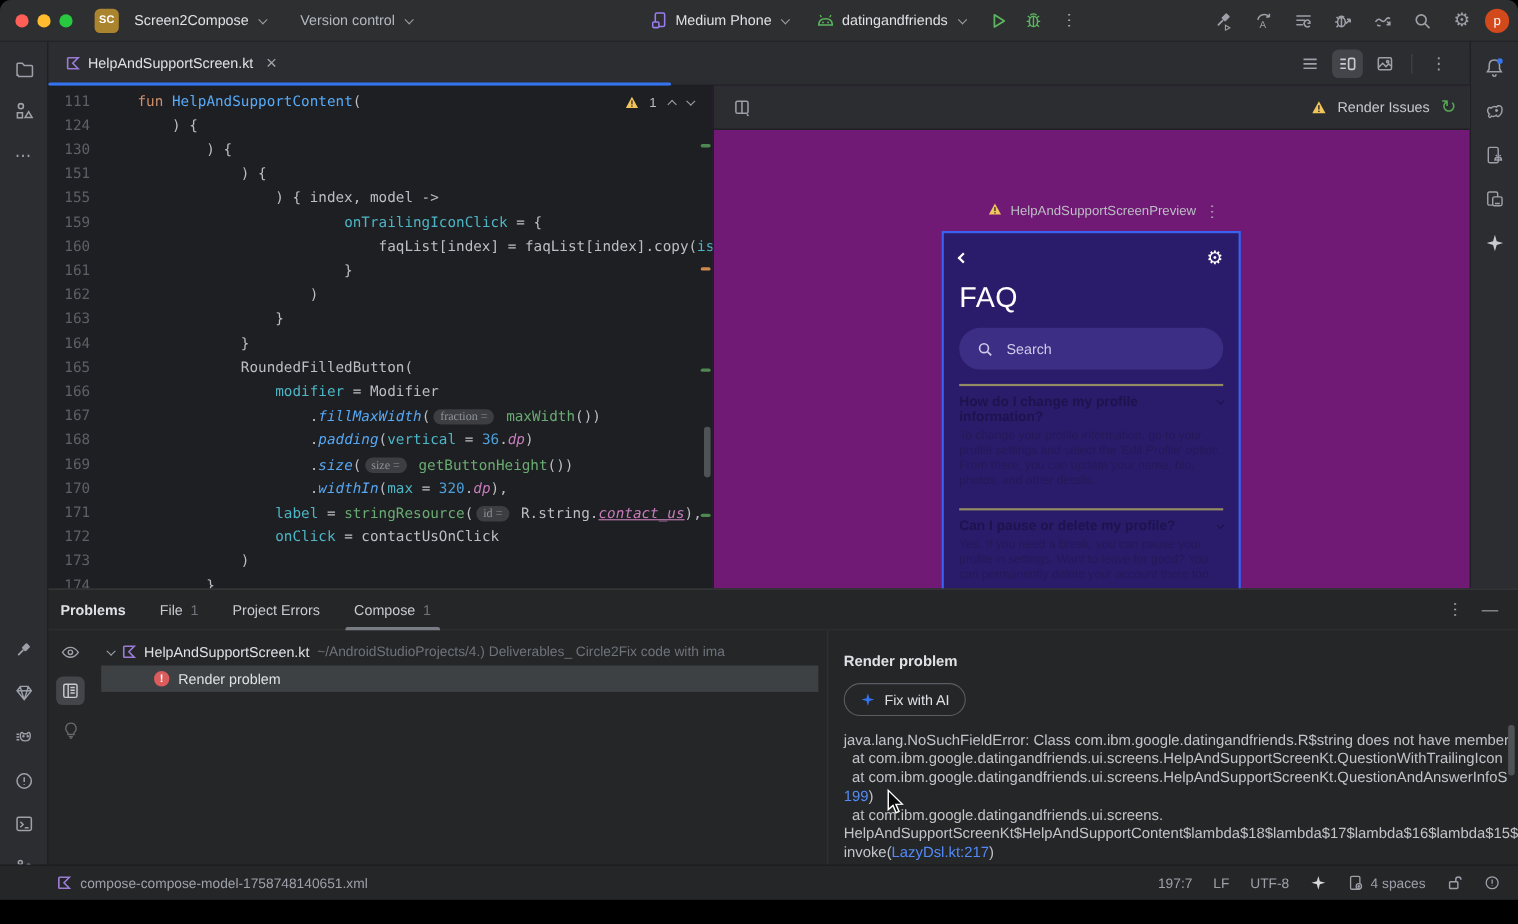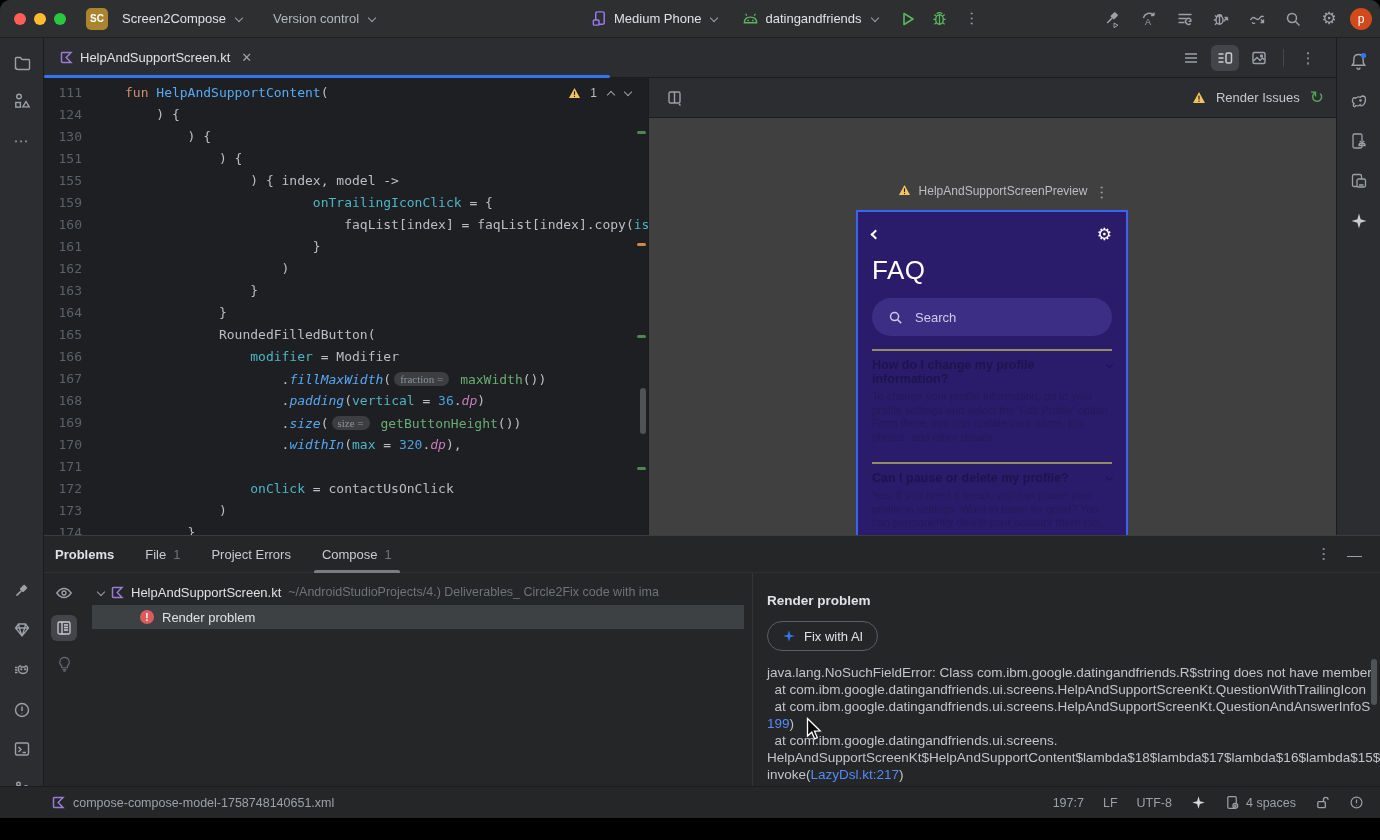--- a/index.html
+++ b/index.html
@@ -41,21 +41,21 @@
 .ct{margin-left:43px;white-space:pre}
 .tk-kw{color:#cf8e6d}.tk-fn{color:#57aaf7}.tk-ext{color:#56a8f5;font-style:italic}
 .tk-prop{color:#4db5c5}.tk-call{color:#6aab73}.tk-num{color:#4ba0da}
 .tk-dp{color:#c77dbb;font-style:italic}.tk-lnk{color:#c77dbb;font-style:italic;text-decoration:underline}
 .tk-pl{color:#bcbec4}
 .tk-hint{background:#3c3e41;color:#8e939a;border-radius:7px;padding:1px 6px;font-size:11px;font-family:Liberation Serif, serif;margin:0 3px;vertical-align:1px}
 .ewidget{position:absolute;top:6px;right:10px;display:flex;align-items:center;gap:9px;background:#1e1f22;padding:2px 6px;border-radius:6px;color:#bcbec4;font-size:12px}
 .smark{position:absolute;right:2px;width:9px;height:3px;border-radius:2px}
 .escroll{position:absolute;right:2px;top:310px;width:6px;height:46px;border-radius:3px;background:#505356}
 
-.preview{position:absolute;left:648px;top:78px;width:688px;height:457px;background:#404040;border-left:1px solid #1b1c1e}
+.preview{position:absolute;left:648px;top:78px;width:688px;height:457px;background:#701a75;border-left:1px solid #1b1c1e}
 .ptoolbar{height:40px;background:#2b2d30;border-bottom:1px solid #1b1c1e;display:flex;align-items:center;padding:0 12px 0 12px}
 .pt-right{margin-left:auto;display:flex;align-items:center;gap:10px;color:#c6c8cd}
 .refresh{color:#57a657;font-size:17px;line-height:1}
 .pcanvas{position:relative;height:416px}
 .pname{position:absolute;top:66px;left:0;right:0;display:flex;justify-content:center;gap:8px;color:#bcbec4;font-size:12px}
 .pname .dots{position:absolute;right:226px}
 .card{position:absolute;left:207px;top:92px;width:272px;height:360px;border:2px solid #3b63f3;background:#2a1c6b;overflow:hidden;color:#fff}
 .card-in{padding:0 14px}
 .chead{display:flex;justify-content:space-between;align-items:center;margin-top:13px;height:18px}
 .backc{display:inline-block;width:7px;height:7px;border-left:2px solid #fff;border-bottom:2px solid #fff;transform:rotate(45deg)}
@@ -395,20 +395,21 @@
         <div class="cl">
           <span class="ln">169</span>
           <span class="ct"><span class="tk-pl">                    .</span><span class="tk-ext">size</span><span class="tk-pl">(</span><span class="tk-hint">size =</span><span class="tk-pl"> </span><span class="tk-call">getButtonHeight</span><span class="tk-pl">())</span></span>
         </div>
         <div class="cl">
           <span class="ln">170</span>
           <span class="ct"><span class="tk-pl">                    .</span><span class="tk-ext">widthIn</span><span class="tk-pl">(</span><span class="tk-prop">max</span><span class="tk-pl"> = </span><span class="tk-num">320</span><span class="tk-pl">.</span><span class="tk-dp">dp</span><span class="tk-pl">),</span></span>
         </div>
         <div class="cl">
           <span class="ln">171</span>
+          <span class="ct"><span class="tk-pl">                </span><span class="tk-prop">label</span><span class="tk-pl"> = </span><span class="tk-call">stringResource</span><span class="tk-pl">(</span><span class="tk-hint">id =</span><span class="tk-pl"> R.string.</span><span class="tk-lnk">contact_us</span><span class="tk-pl">),</span></span>
         </div>
         <div class="cl">
           <span class="ln">172</span>
           <span class="ct"><span class="tk-pl">                </span><span class="tk-prop">onClick</span><span class="tk-pl"> = contactUsOnClick</span></span>
         </div>
         <div class="cl">
           <span class="ln">173</span>
           <span class="ct"><span class="tk-pl">            )</span></span>
         </div>
         <div class="cl">

